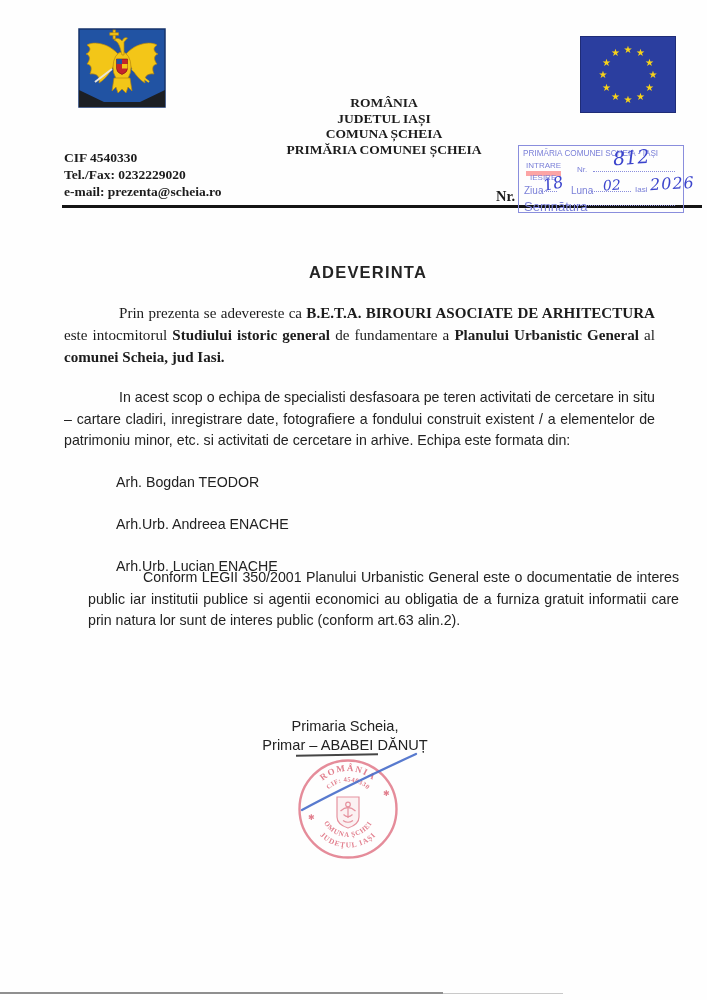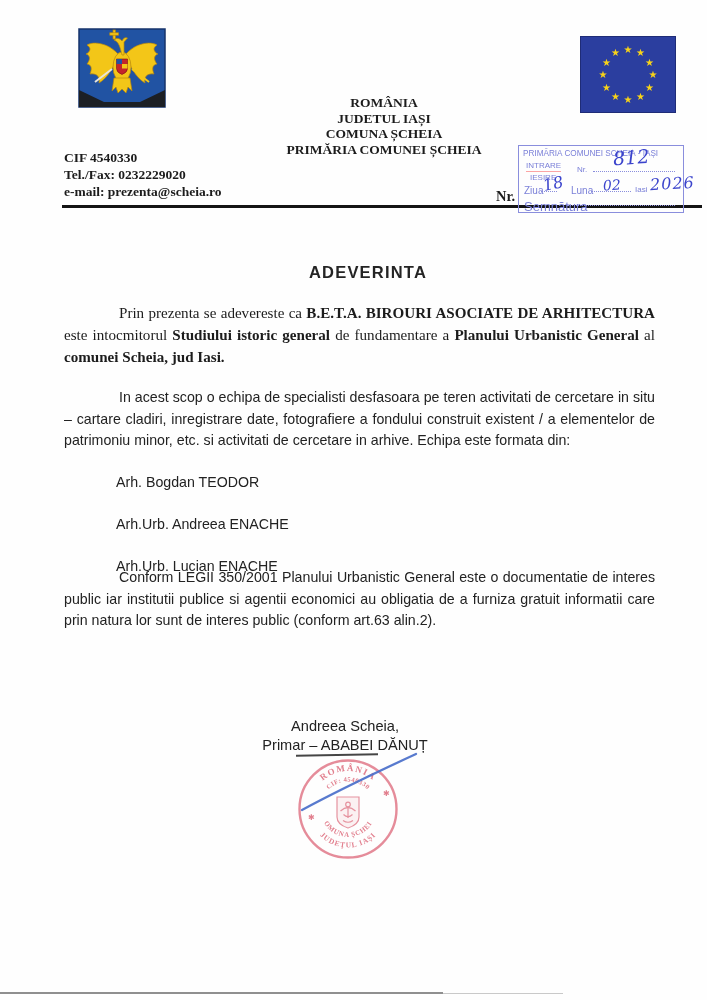--- a/index.html
+++ b/index.html
@@ -14,21 +14,21 @@
   .euflag{left:580px;top:36px;width:96px;height:77px;}
   .contact{left:64px;top:150px;font-weight:bold;font-size:13.5px;line-height:16.8px;}
   .hrule{left:62px;top:205px;width:640px;height:2.6px;background:#141414;}
   .nr-label{left:496px;top:188px;font-weight:bold;font-size:14.5px;}
 
   
   .regbox{left:518px;top:145px;width:164px;height:66px;border:1.6px solid #8a8edd;
           font-family:"Liberation Sans",sans-serif;color:#7b80d8;background:transparent;}
   .regbox .t{position:absolute;white-space:nowrap;}
   .rb-title{left:4px;top:3px;font-size:8.2px;}
-  .rb-intrare{left:7px;top:15px;font-size:8px;border-bottom:1px solid #fca5a5;padding-bottom:0.5px;}
+  .rb-intrare{left:7px;top:15px;font-size:8px;border-bottom:5px solid #fca5a5;padding-bottom:0.5px;}
   .rb-iesire{left:11px;top:27px;font-size:8px;}
   .rb-nr{left:58px;top:19px;font-size:8px;}
   .lead{position:absolute;border-bottom:1.2px dotted #8a8edd;height:8px;}
   .rb-nr-lead{left:74px;top:17px;width:82px;}
   .rb-ziua{left:5px;top:39px;font-size:10px;}
   .rb-ziua-lead{left:22px;top:37px;width:16px;}
   .rb-luna{left:52px;top:39px;font-size:10px;}
   .rb-luna-lead{left:72px;top:37px;width:40px;}
   .rb-anul{left:116px;top:39px;font-size:8px;}
   .rb-sem{left:5px;top:53px;font-size:13px;}
@@ -44,21 +44,21 @@
              font-family:"Liberation Sans",sans-serif;font-weight:bold;font-size:16.5px;
              letter-spacing:1.2px;color:#242424;margin-top:32px;}
   .para{left:64px;width:591px;margin:0;}
   .serifp{font-size:15.1px;line-height:22px;text-align:justify;text-indent:55px;}
   .sansp{font-family:"Liberation Sans",sans-serif;font-size:14.2px;line-height:21.5px;
          text-align:justify;text-indent:55px;color:#222;}
   .p1{top:302px;}
   .p2{top:387px;}
   .team{left:64px;top:456px;font-family:"Liberation Sans",sans-serif;font-size:14.2px;color:#222;}
   .team .member{padding-left:52px;height:26px;line-height:20px;margin-top:16px;}
-  .p3{top:567px;}
+  .p3{top:567px;margin-left:24px;}
 
   
   .sig{left:0px;top:717px;width:690px;text-align:center;
        font-family:"Liberation Sans",sans-serif;font-size:14.6px;line-height:18.5px;color:#222;}
   .sig-underline{left:296px;top:754px;width:82px;height:1.5px;background:#454545;transform:rotate(-1deg);}
 
   
   .rstamp{left:296px;top:757px;width:104px;height:104px;}
   .penline{left:292px;top:744px;width:130px;height:80px;}
 
@@ -153,21 +153,21 @@
 
   <div class="abs team">
     <div class="member">Arh. Bogdan TEODOR</div>
     <div class="member">Arh.Urb. Andreea ENACHE</div>
     <div class="member">Arh.Urb. Lucian ENACHE</div>
   </div>
 
   <p class="abs para sansp p3">Conform LEGII 350/2001 Planului Urbanistic General este o documentatie de interes public iar institutii publice si agentii economici au obligatia de a furniza gratuit informatii care prin natura lor sunt de interes public (conform art.63 alin.2).</p>
 
   <div class="abs sig">
-    <div>Andreea Scheia,</div>
+    <div>Primaria Scheia,</div>
     <div>Primar – ABABEI DĂNUȚ</div>
   </div>
   <div class="abs sig-underline"></div>
 
   <svg class="abs rstamp" viewBox="0 0 104 104">
     <defs>
       <path id="rs-top" d="M19.1,33 A38,38 0 0 1 84.9,33"></path>
       <path id="rs-cif" d="M27.1,40.4 A27.5,27.5 0 0 1 76.9,40.4"></path>
       <path id="rs-b1" d="M27.8,66 A28,28 0 0 0 76.2,66"></path>
       <path id="rs-b2" d="M22.5,76.8 A38.5,38.5 0 0 0 81.5,76.8"></path>

